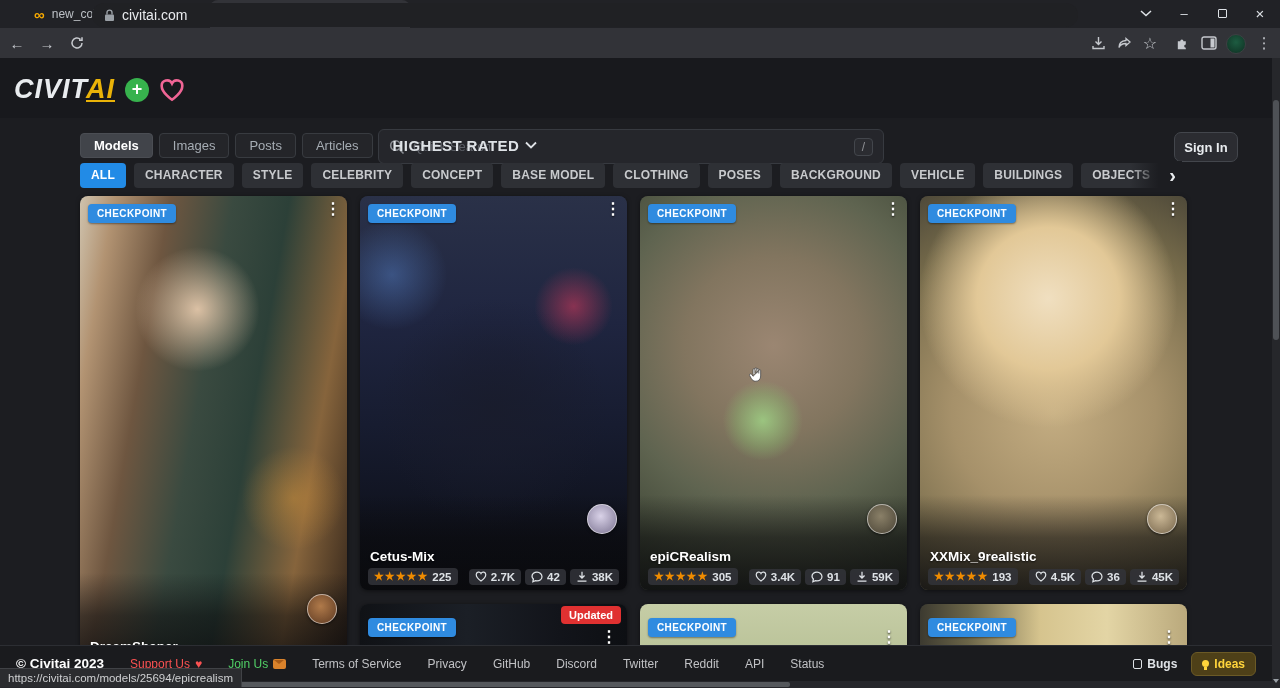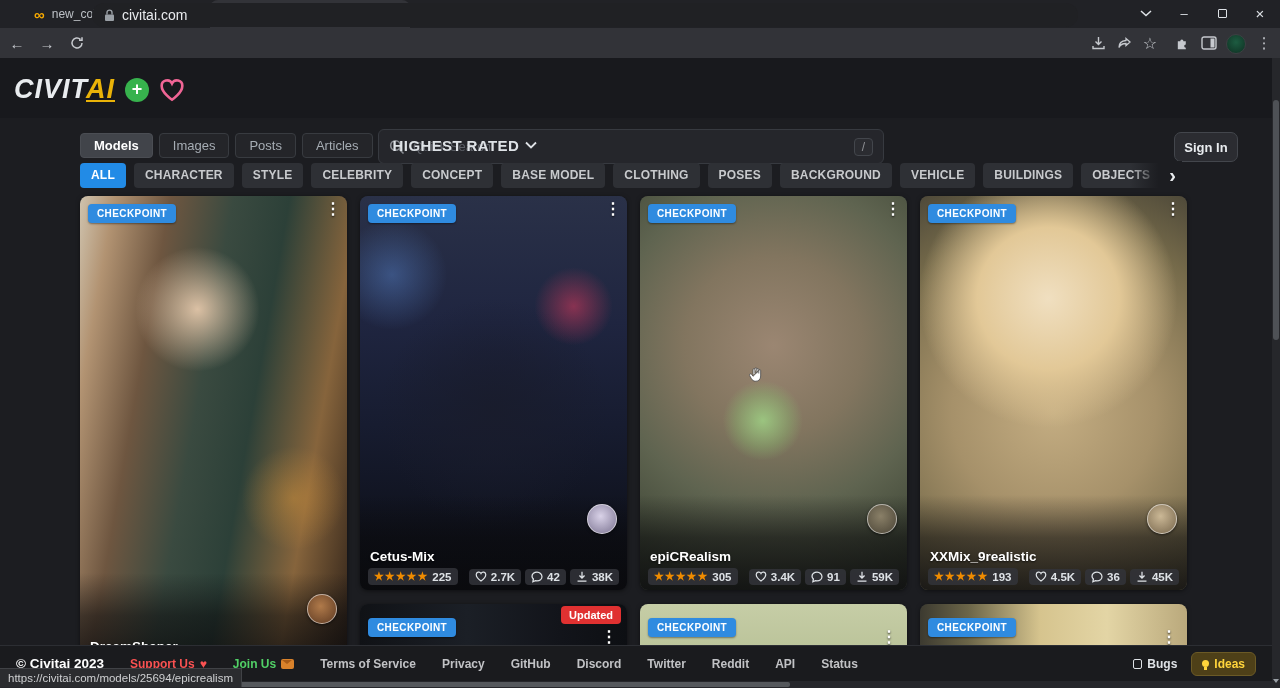--- a/index.html
+++ b/index.html
@@ -93,21 +93,21 @@
   .pill { display:flex; align-items:center; gap:4px; background:rgba(50,52,58,.85); border-radius:4px; padding:2px 6px; color:#dee2e6; font-size:11.5px; font-weight:bold; }
   .pillgroup { display:flex; gap:4px; }
   .stars { color:#f08c00; font-size:11px; letter-spacing:1px; }
   .updated { position:absolute; right:6px; top:2px; background:#e03131; color:#fff; font-size:11px; font-weight:bold; padding:3px 8px; border-radius:4px; }
   .dots.low { top:24px; right:10px; }
   .badge.low { top:14px; }
 
   
   .site-footer { position:absolute; left:0; top:645px; width:1272px; height:36px; background:#1a1b1e; border-top:1px solid #2c2e33; display:flex; align-items:center; padding:11px 16px; gap:26px; z-index:6; }
   .copyright { color:#fff; font-weight:bold; font-size:13.5px; }
-  .flink { color:#c1c2c5; font-size:12px; font-weight:700; display:flex; align-items:center; gap:5px; }
+  .flink { color:#c1c2c5; font-size:12px; font-weight:400; display:flex; align-items:center; gap:5px; }
   .flink.red { color:#fa5252; } .flink.red .hglyph { color:#fa5252; font-size:12px; }
   .flink.green { color:#51cf66; }
   .envelope { width:13px; height:10px; background:#d9822b; border-radius:2px; position:relative; }
   .envelope:before { content:""; position:absolute; left:1px; top:1px; border-left:5.5px solid transparent; border-right:5.5px solid transparent; border-top:4px solid #a85b17; }
   .footer-right { margin-left:auto; display:flex; align-items:center; gap:14px; }
   .bugs { color:#dee2e6; font-size:12px; font-weight:600; display:flex; align-items:center; gap:5px; }
   .bug-ico { width:9px; height:10px; border:1.5px solid #dee2e6; border-radius:2px; }
   .ideas { background:#4e4018; border:1px solid #6b5a26; color:#ffd43b; font-size:12px; font-weight:bold; border-radius:6px; padding:4px 10px; display:flex; align-items:center; gap:5px; }
   .bulb { width:7px; height:7px; border-radius:50%; background:#ffd43b; position:relative; }
   .bulb:after { content:""; position:absolute; left:2px; top:7px; width:3px; height:3px; background:#ffd43b; }

